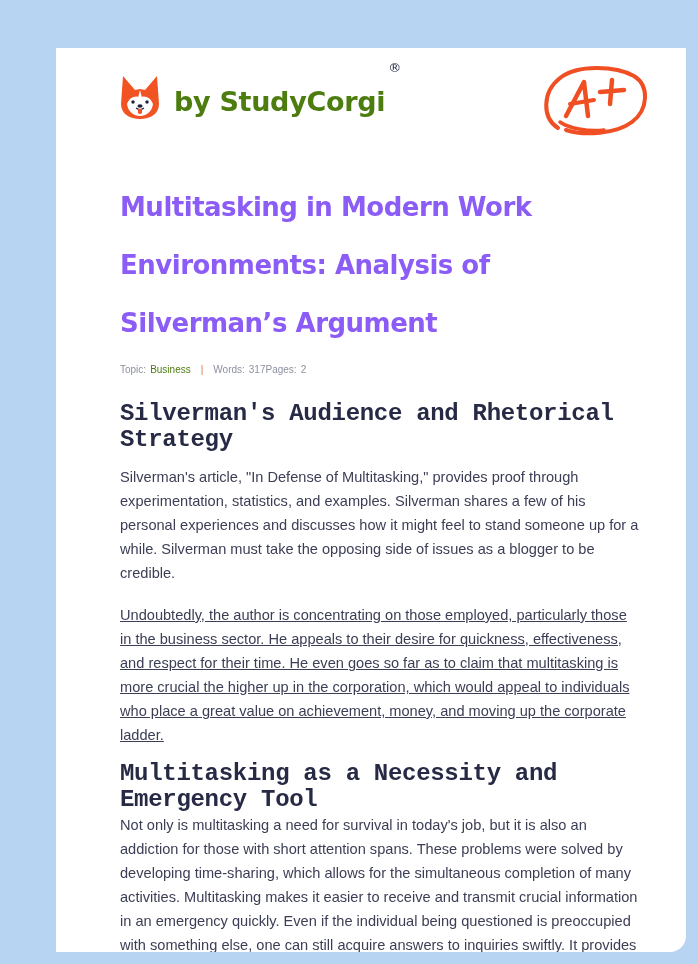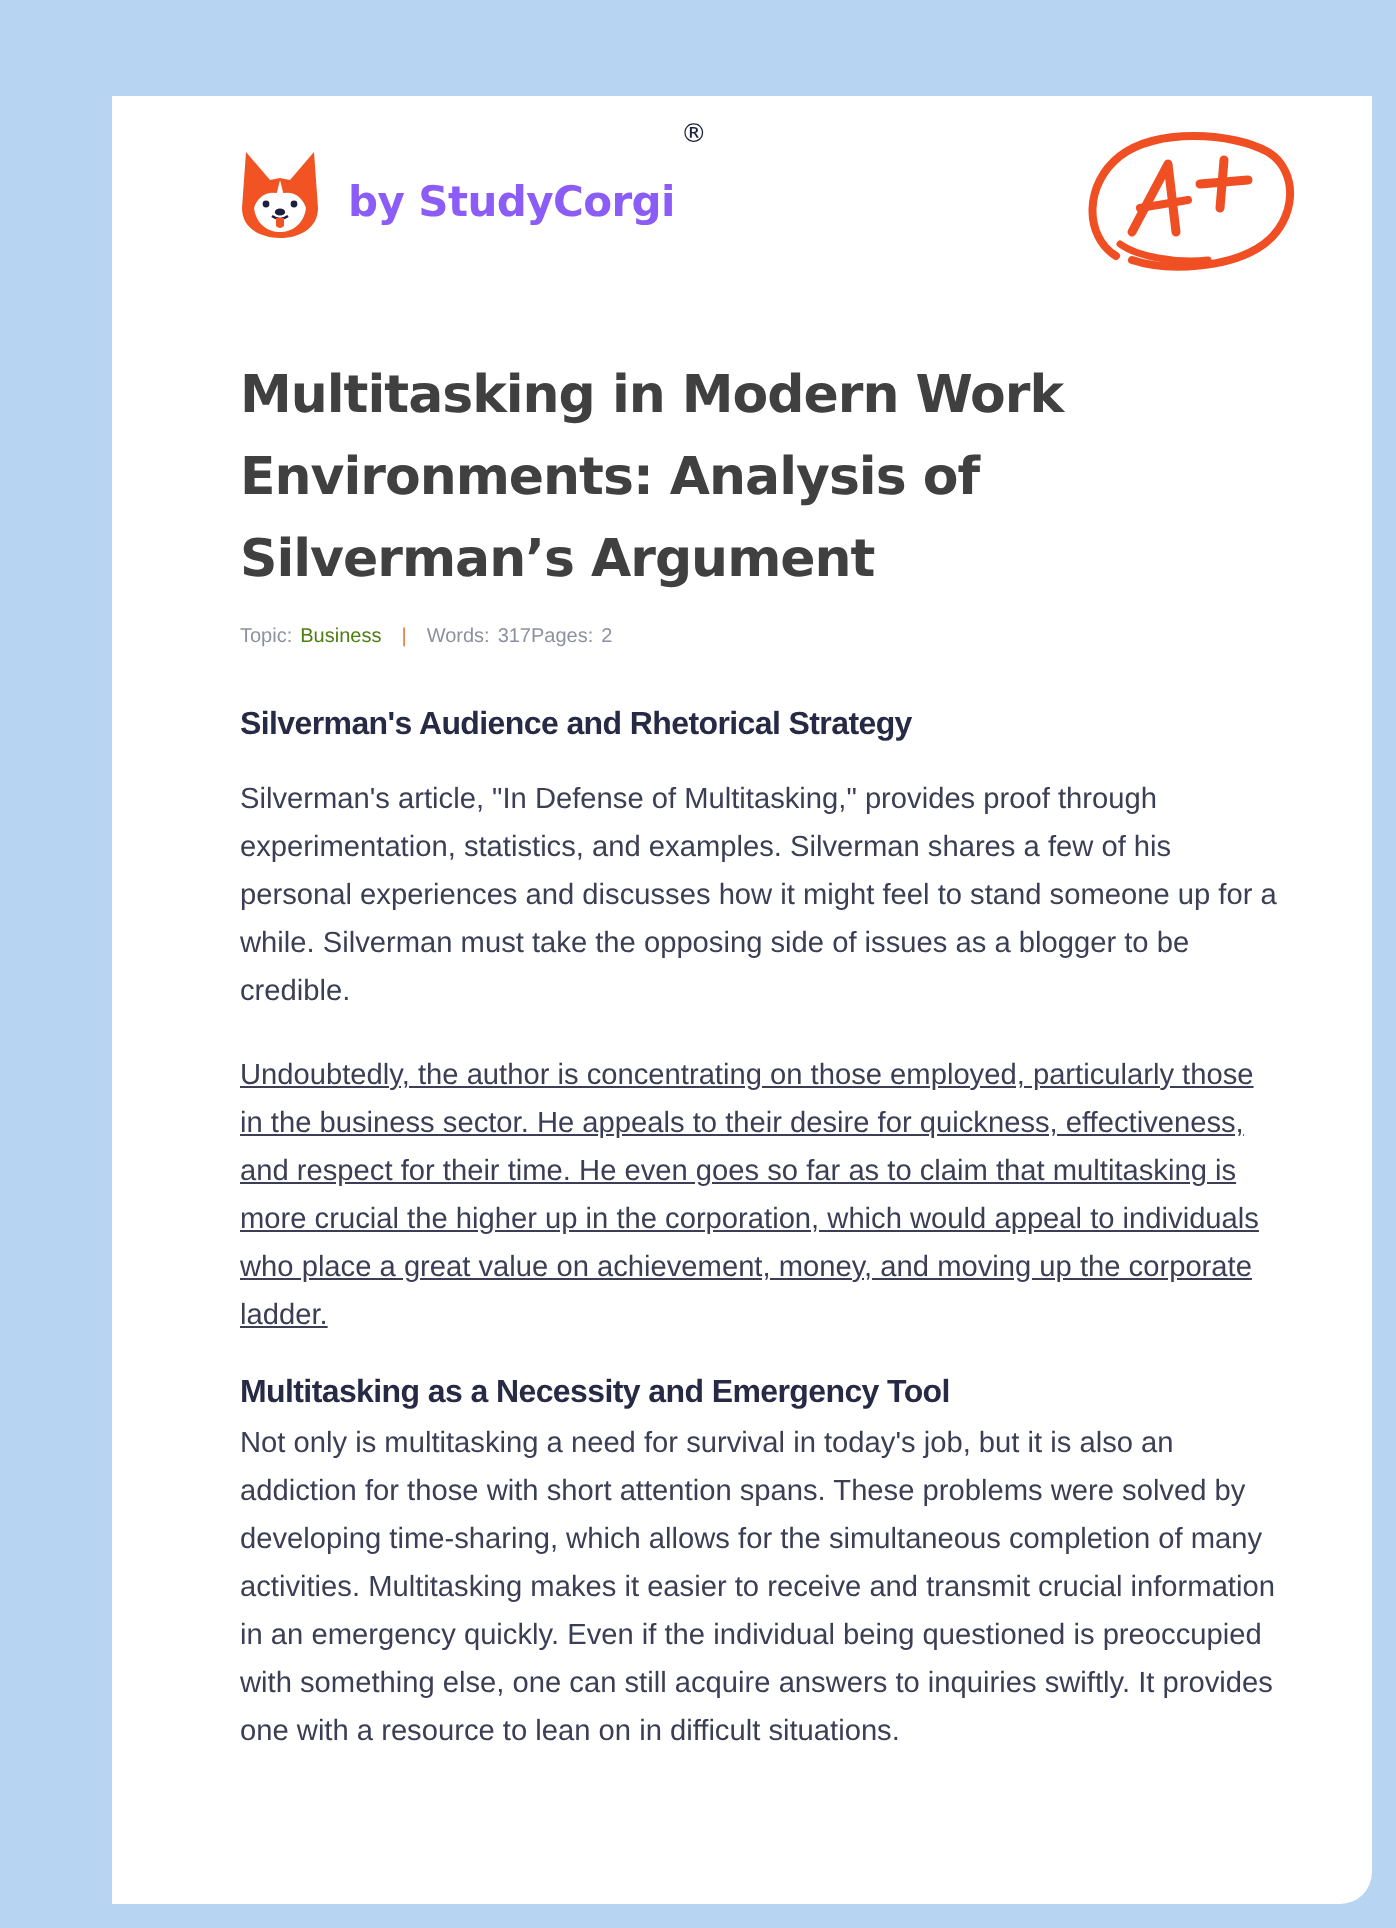--- a/index.html
+++ b/index.html
@@ -21,22 +21,22 @@
     .header {
       position: absolute; left: 64px; top: 26px;
       display: flex; align-items: center;
     }
     .logo-icon { width: 40px; height: 46px; display: block; }
     .brand {
       margin-left: 14px;
       margin-top: 8px;
       font-family: "DejaVu Sans", sans-serif;
       font-weight: bold;
-      font-size: 21px;
-      color: #8b5cf6;
+      font-size: 27px;
+      color: #4d7c0f;
       letter-spacing: -0.3px;
     }
     .reg {
       font-family: "DejaVu Sans", sans-serif;
       font-size: 13px;
       color: #1d1f3f;
       margin-left: 3px;
       margin-top: -14px;
       align-self: flex-start;
     }
@@ -45,38 +45,38 @@
       width: 112px; height: 80px;
     }
     .content {
       position: absolute; left: 64px; top: 130px; width: 520px;
     }
     h1 {
       margin: 0;
       font-family: "DejaVu Sans", sans-serif;
       font-weight: bold;
       font-size: 26px;
-      line-height: 41px;
-      color: #404040;
+      line-height: 58px;
+      color: #8b5cf6;
       letter-spacing: -0.5px;
     }
     .meta {
       margin-top: 12px;
       font-size: 10px;
       color: #8d90a0;
       display: flex; align-items: center;
     }
     .meta .val { color: #4d7c0f; margin-left: 4px; }
     .meta .sep { color: #e07a3f; margin: 0 10px; }
     .meta .gap { margin-left: 7px; }
     h2 {
       margin: 0;
-      font-family: Liberation Sans, sans-serif;
+      font-family: Liberation Mono, monospace;
       font-weight: bold;
-      font-size: 16px;
+      font-size: 24px;
       line-height: 26px;
       color: #272a45;
       letter-spacing: -0.3px;
     }
     .h2a { margin-top: 26px; }
     .h2b { margin-top: 14px; }
     p {
       margin: 0;
       font-family: "Liberation Sans", sans-serif;
       font-size: 14.6px;

